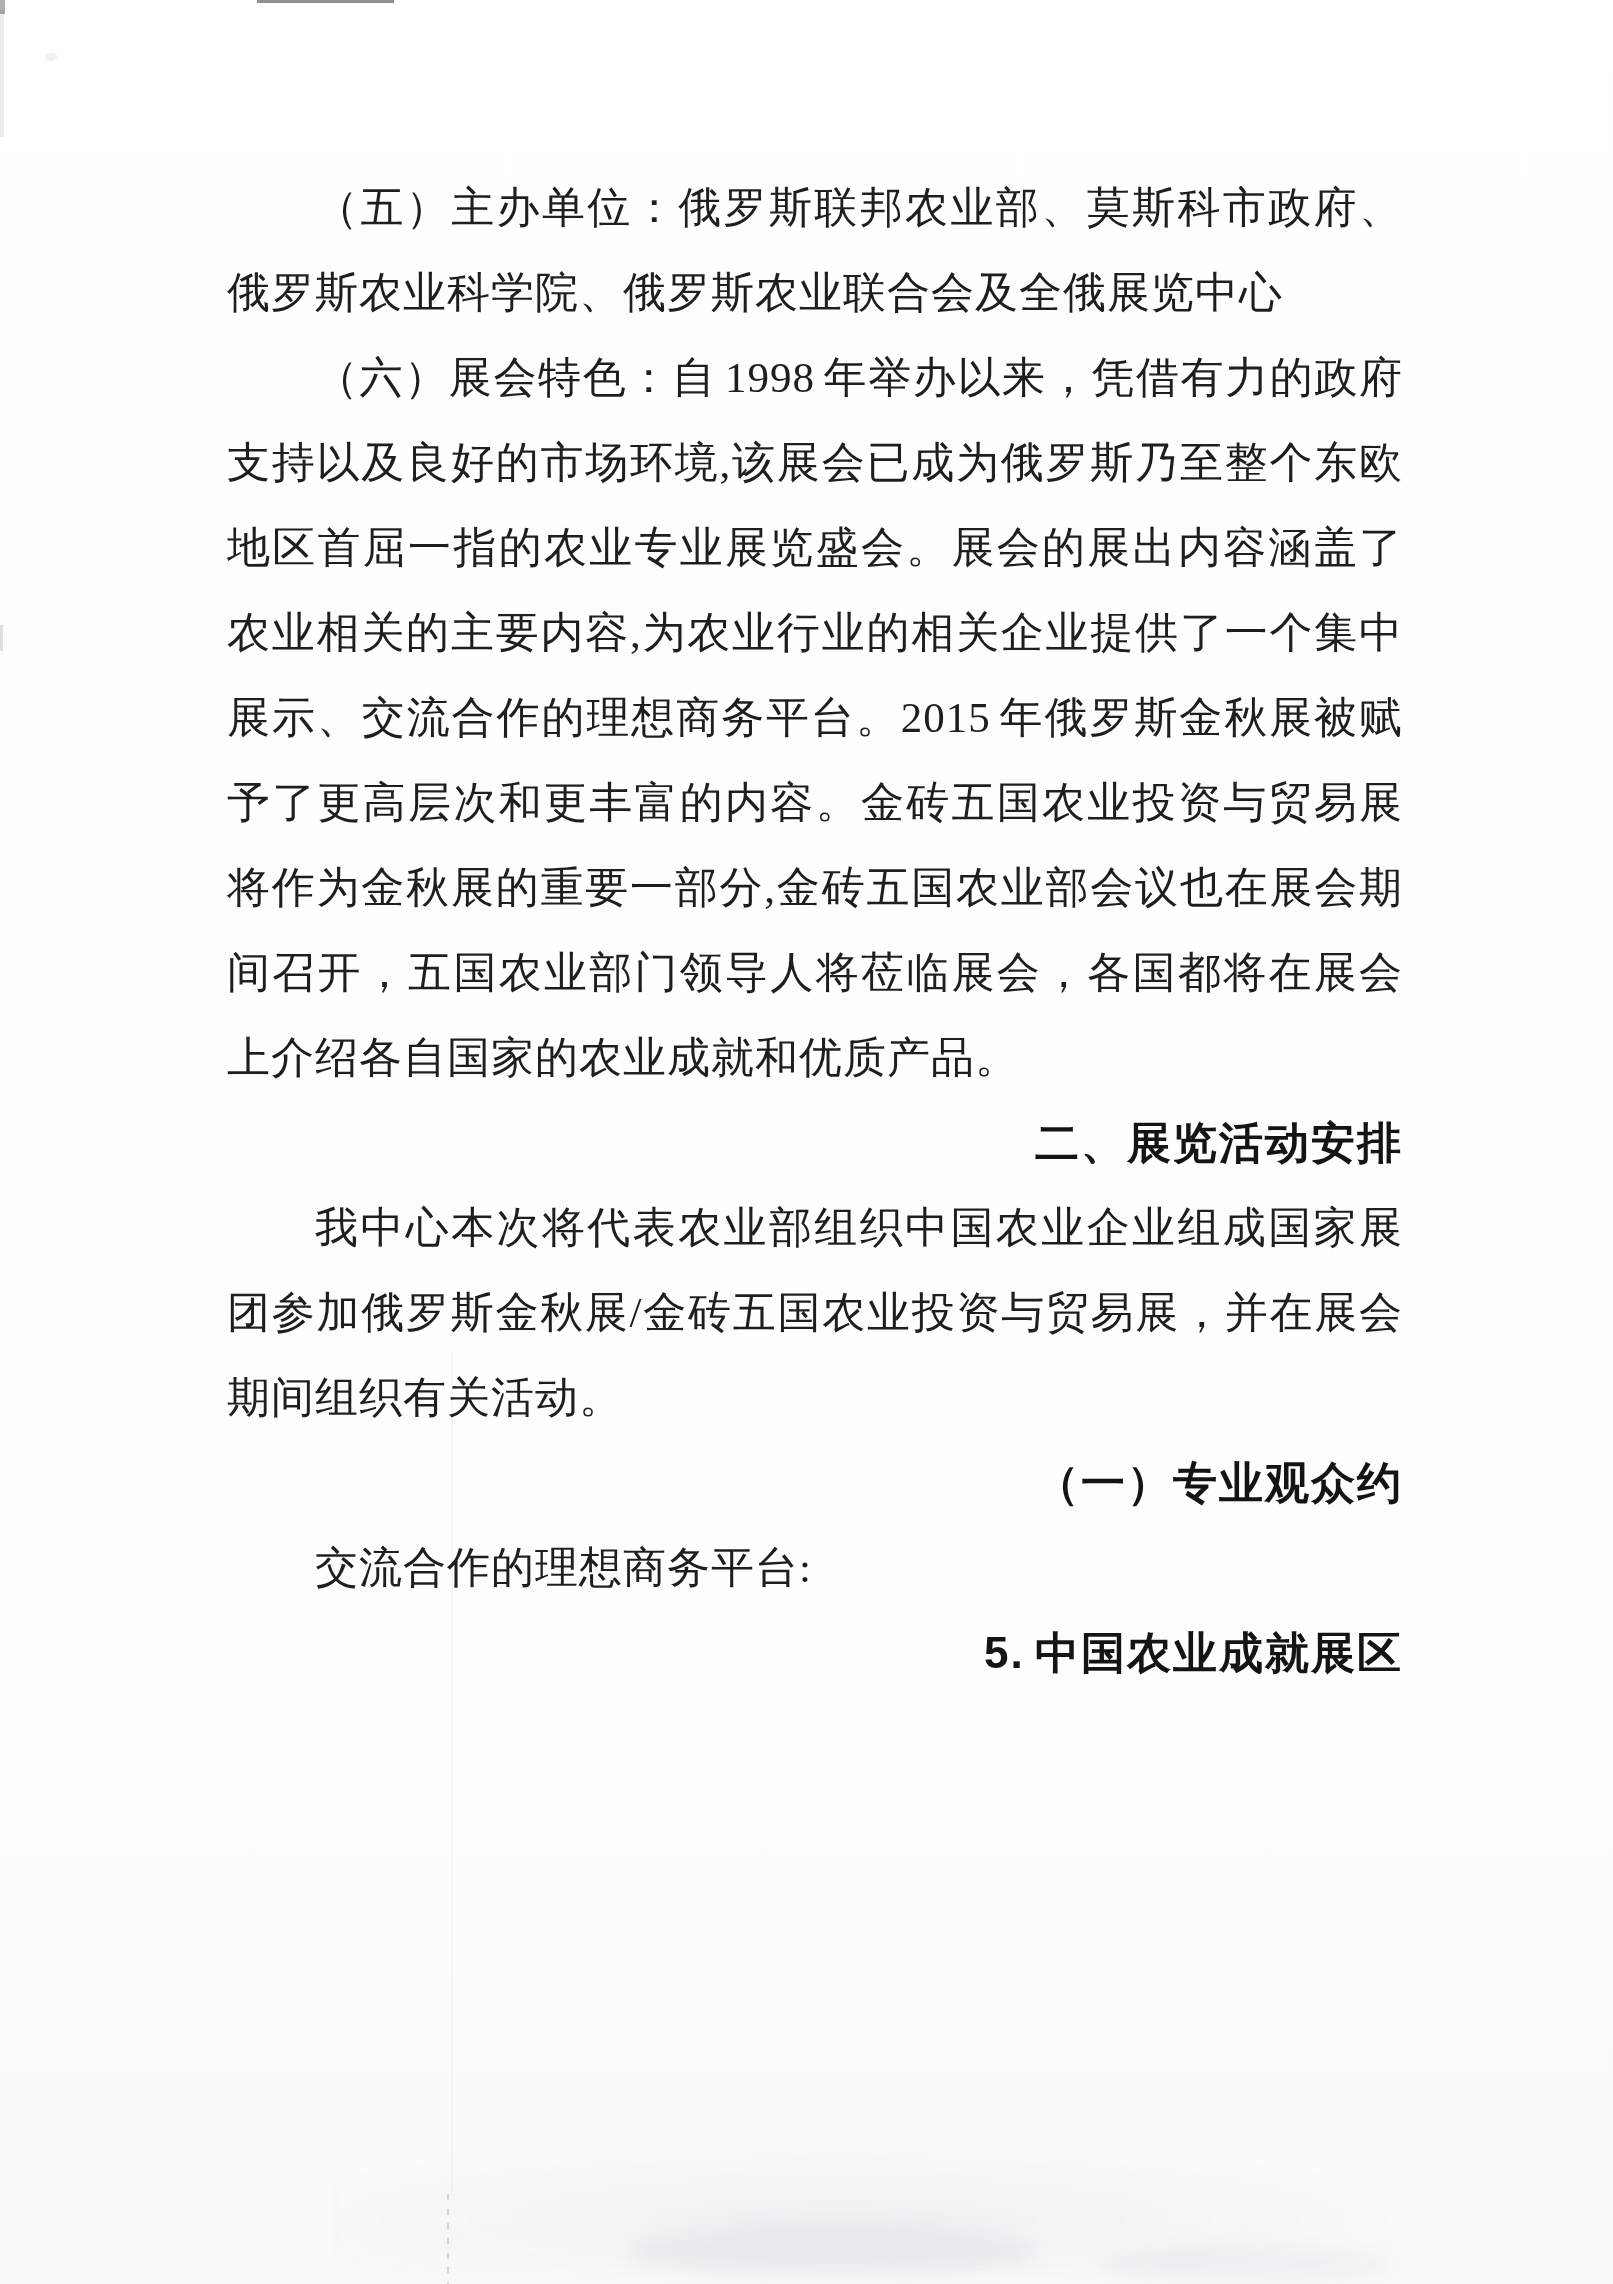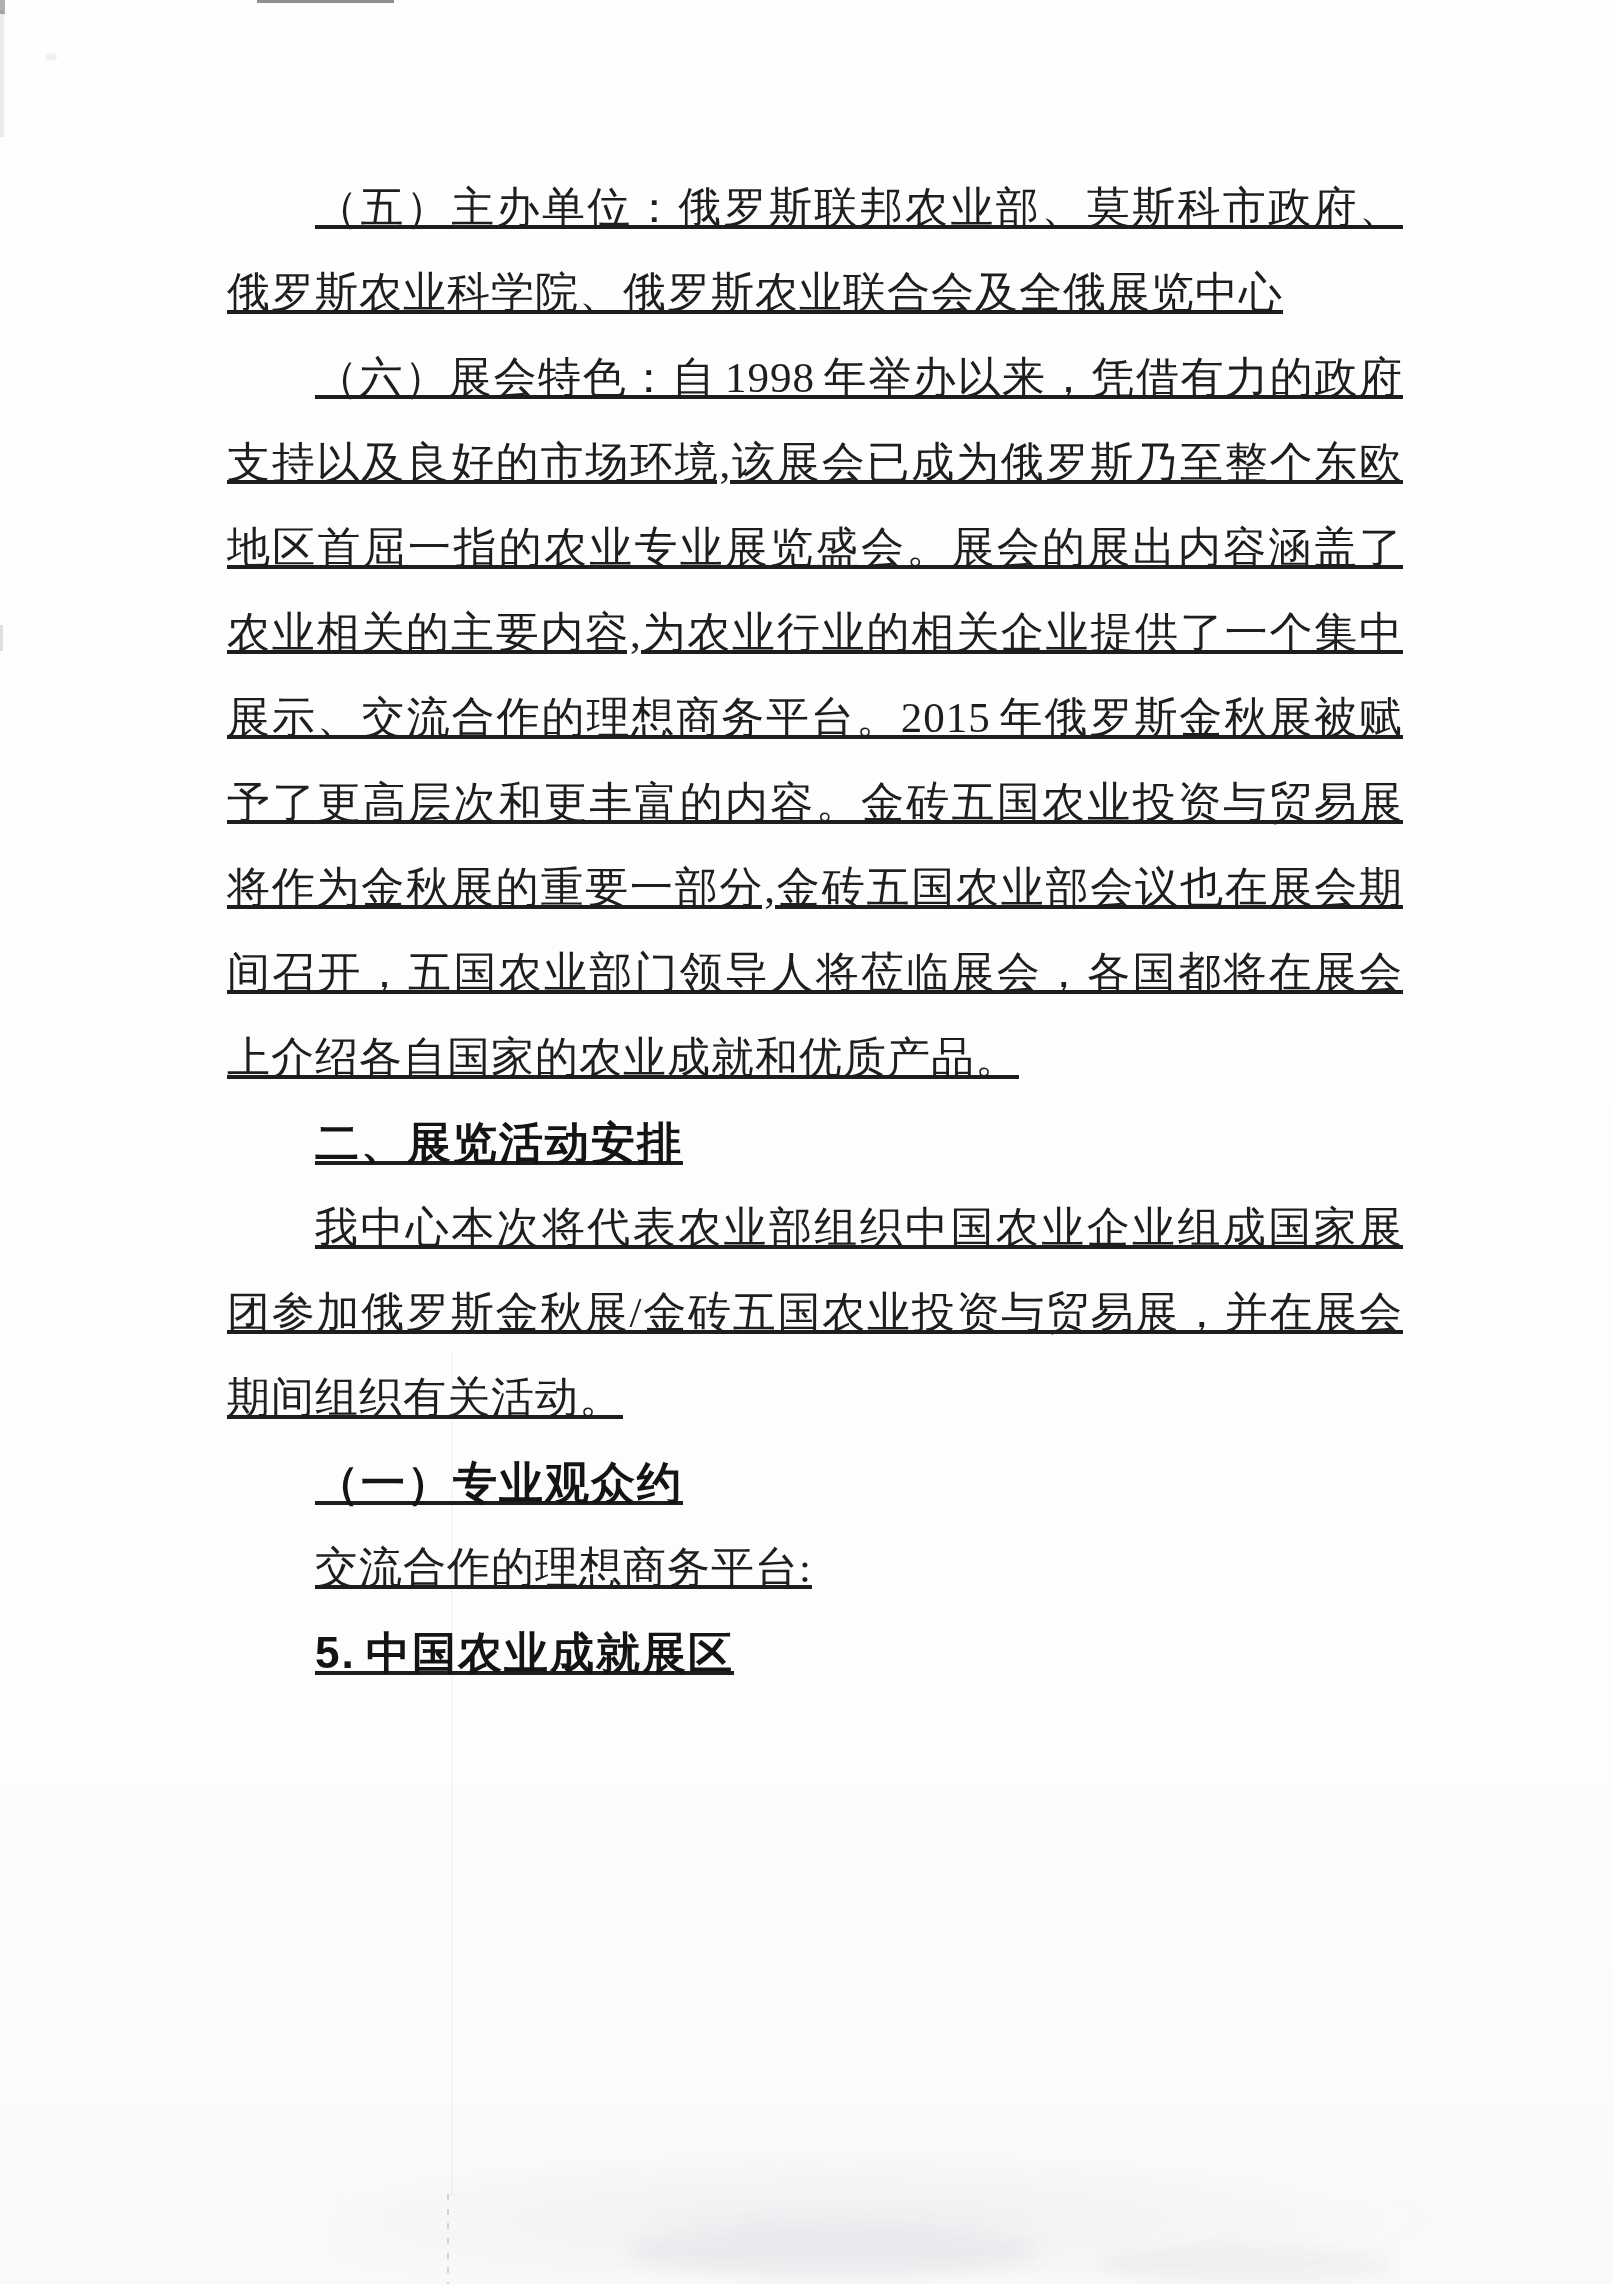--- a/index.html
+++ b/index.html
@@ -23,33 +23,32 @@
     left: 227px;
     top: 165px;
     width: 1176px;
     color: var(--ink, #1e1e20);
     font-family: "Liberation Serif", "DejaVu Serif", serif;
     font-size: 43px;
     line-height: 85px;
     letter-spacing: 1px;
     word-spacing: -3.9px;
     text-align: justify;
-    text-decoration: underline;
   }
   .doc p {
     margin: 0;
     text-indent: 88px;
   }
   .doc p.heading {
     font-family: "Liberation Sans", "DejaVu Sans", sans-serif;
     font-weight: 700;
     font-size: 44px;
     letter-spacing: 2px;
     color: var(--heading-ink, #141416);
-    text-align: left;
+    text-align: right;
   }
   
   .artifact { position: absolute; pointer-events: none; }
   .top-edge-sliver {
     left: 257px; top: 0; width: 137px; height: 2.9px;
     background: #6b6b6b; opacity: .75;
   }
   .corner-mark {
     left: 0; top: 0; width: 4.9px; height: 13.7px;
     background: #707070; opacity: .55;

